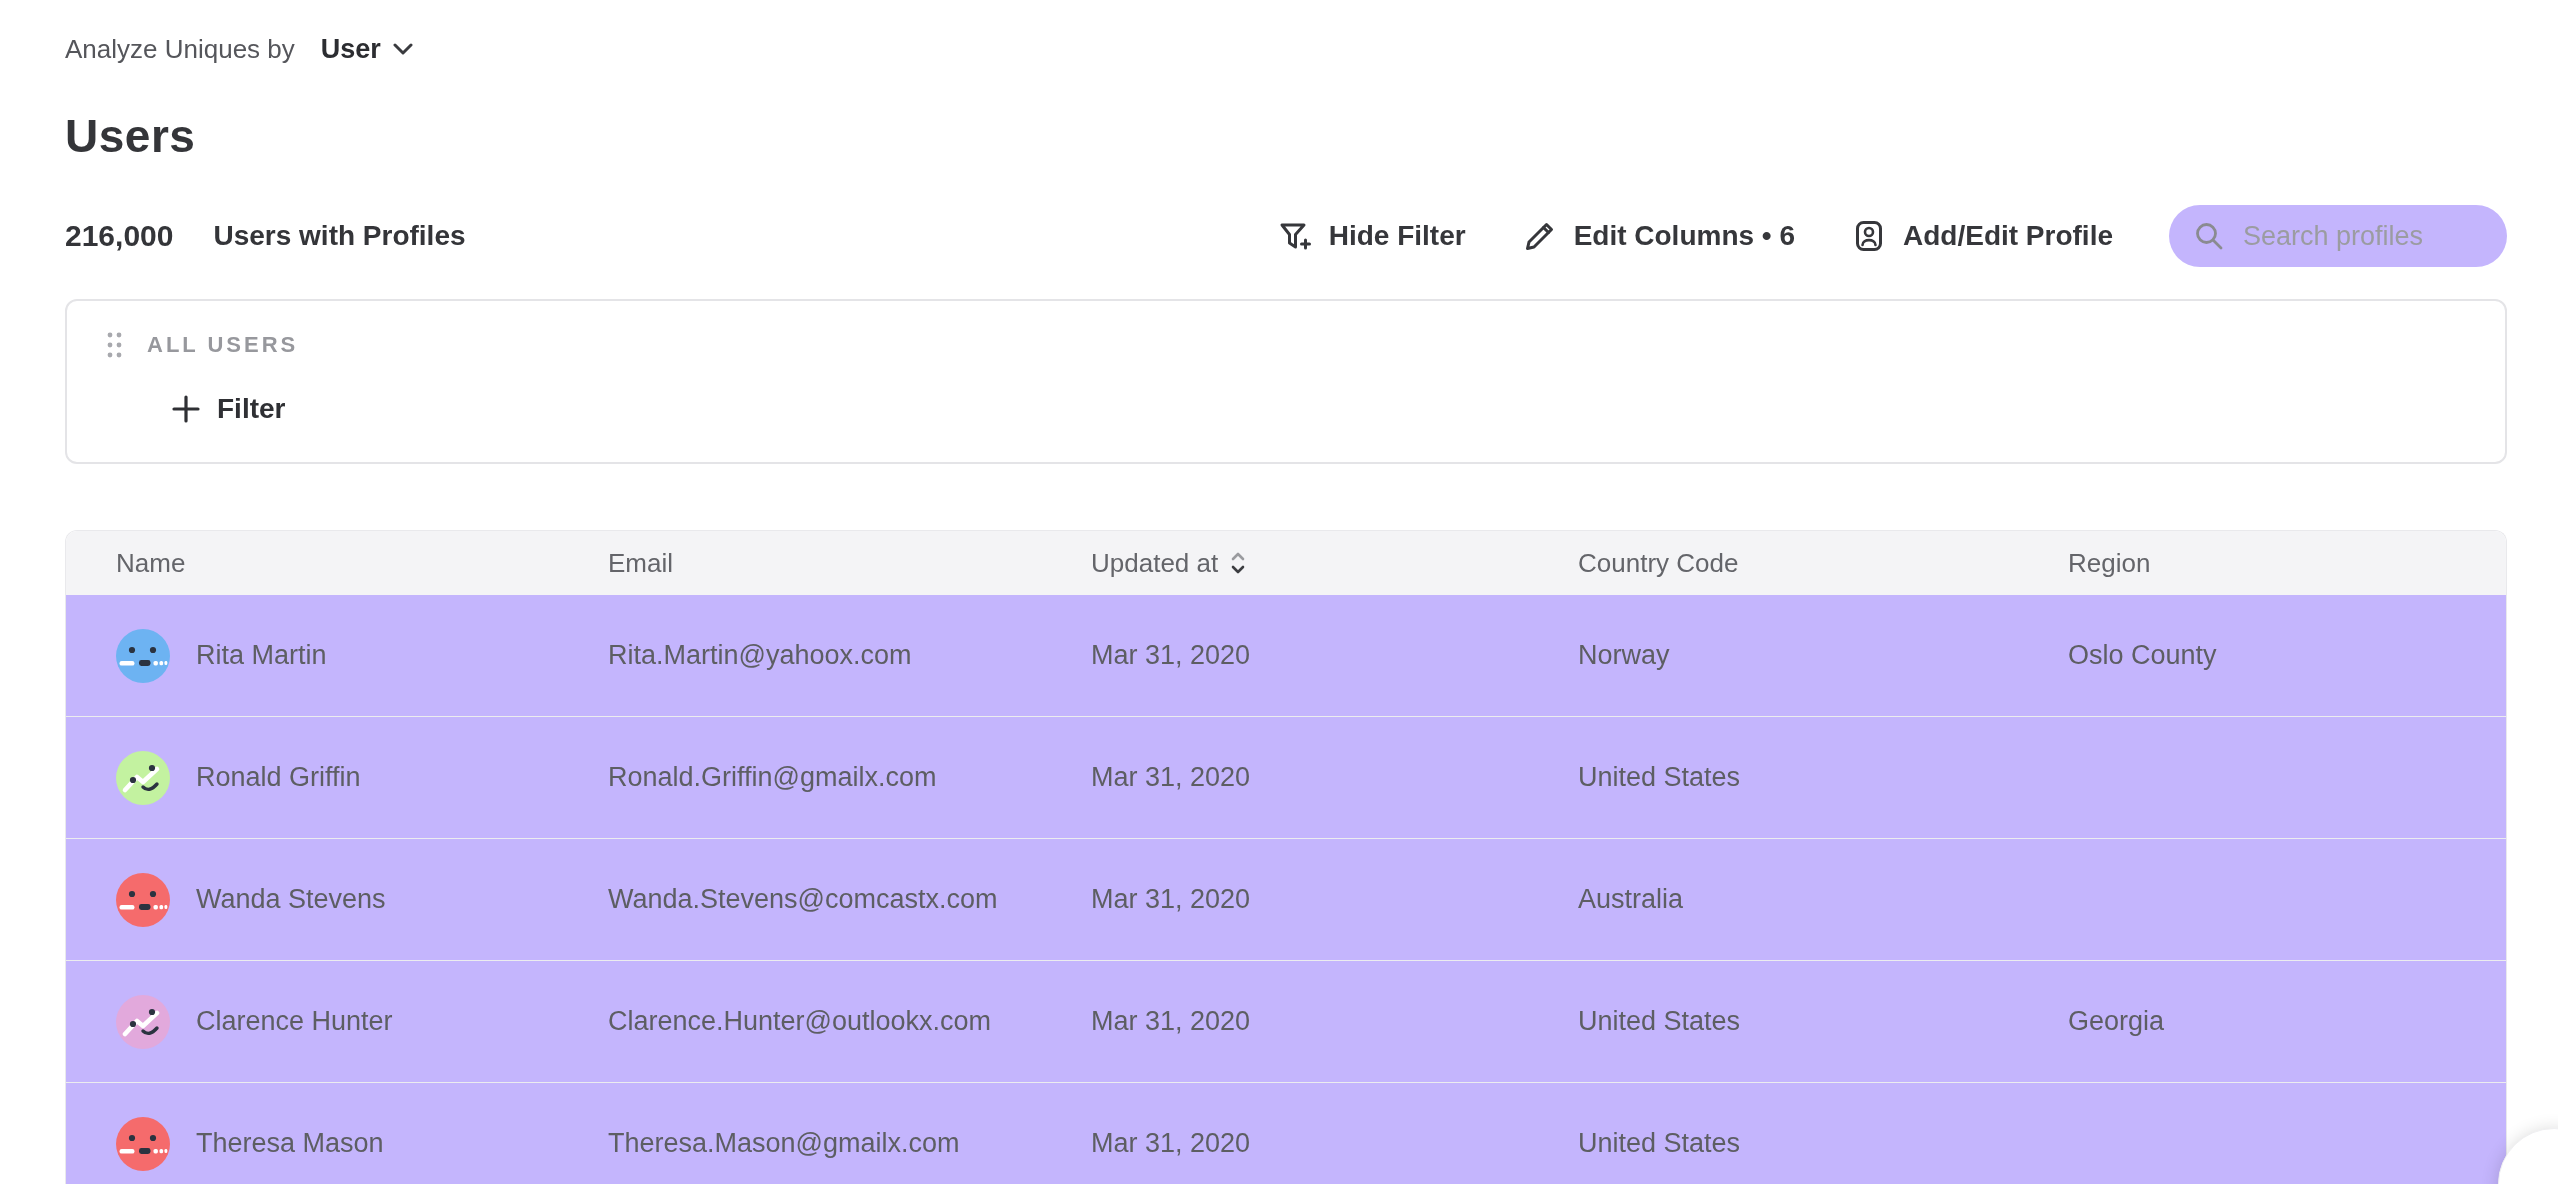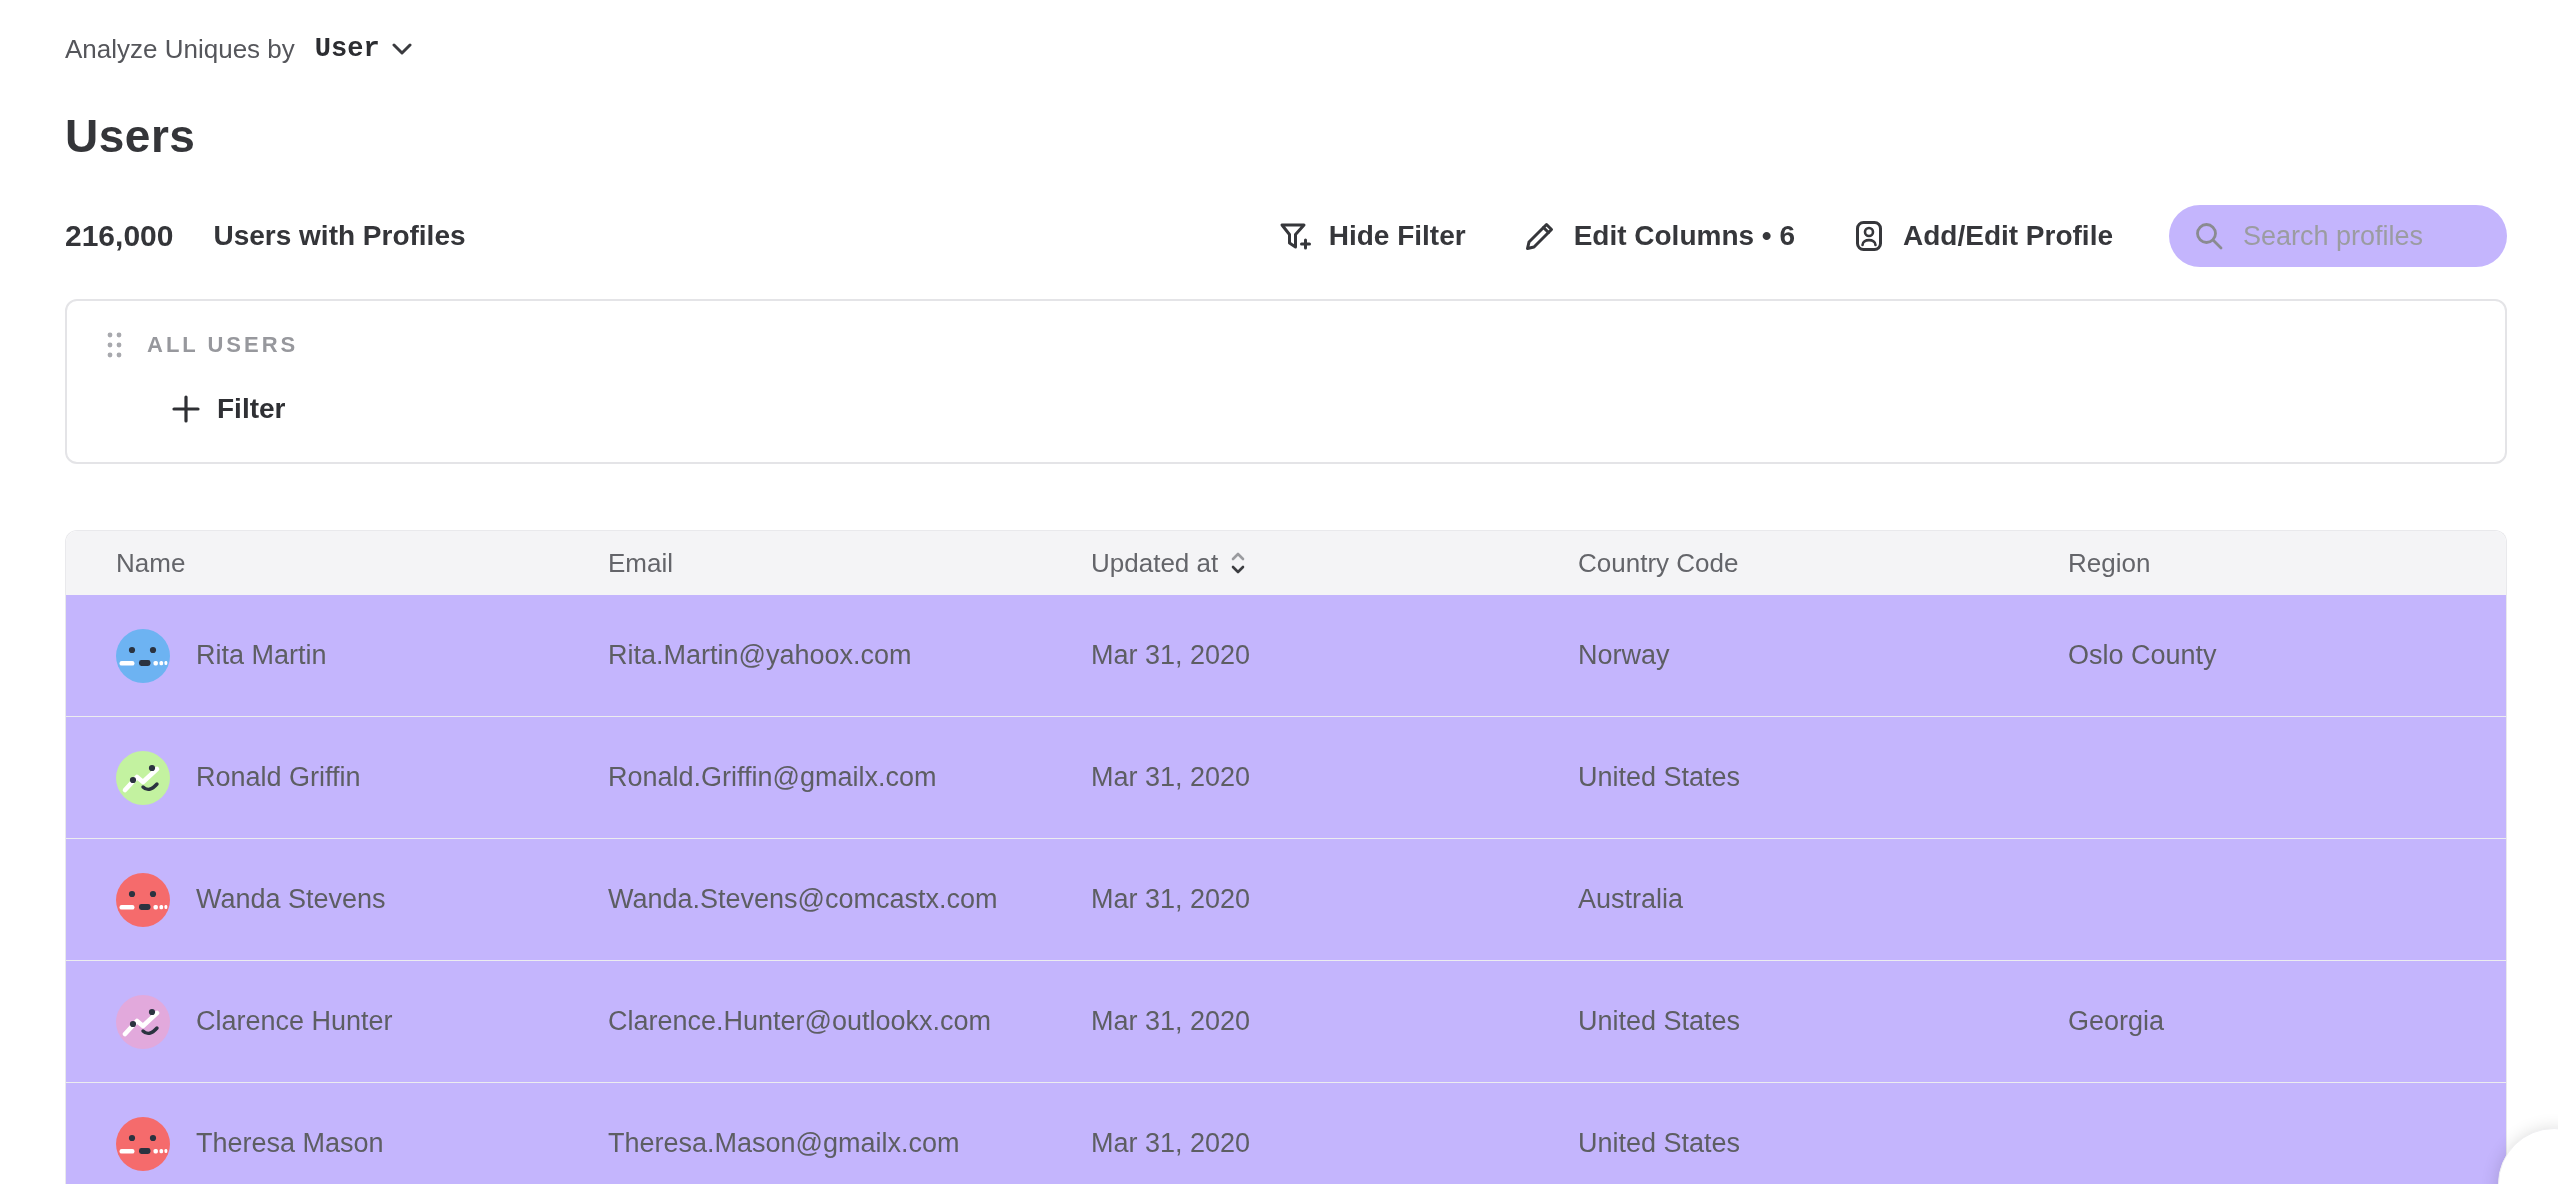--- a/index.html
+++ b/index.html
@@ -1,24 +1,24 @@
 <!DOCTYPE html>
 <html><head>
 <meta charset="utf-8">
 <style>
   * { margin:0; padding:0; box-sizing:border-box; }
   html,body { width:2558px; height:1184px; overflow:hidden; background:#ffffff;
               font-family:"Liberation Sans", sans-serif; color:#3a3b3f; }
   .page { position:relative; width:2558px; height:1184px; padding:29px 51px 0 65px; }
 
   
-  .analyze-bar { display:flex; align-items:center; gap:20px; height:40px; }
+  .analyze-bar { display:flex; align-items:center; gap:26px; height:40px; }
   .analyze-label { font-size:26px; color:#55565b; }
   .analyze-picker { display:flex; align-items:center; gap:12px; cursor:pointer; }
-  .analyze-value { font-size:27px; font-weight:700; color:#2c2d31;font-family:Liberation Mono, monospace; }
+  .analyze-value { font-size:27px; font-weight:700; color:#2c2d31; }
   .chev-down { width:20px; height:12px; }
 
   
   .page-title { margin-top:40px; font-size:46px; font-weight:700; color:#343539; letter-spacing:.5px; }
   .toolbar { margin-top:42px; display:flex; align-items:center; justify-content:space-between; height:62px; }
   .count-group { display:flex; align-items:center; gap:40px; }
   .count-number { font-size:30px; font-weight:700; color:#343539; }
   .count-label { font-size:28px; font-weight:700; color:#343539; }
   .actions { display:flex; align-items:center; gap:56px; }
   .action-btn { display:flex; align-items:center; gap:16px; cursor:pointer; }

